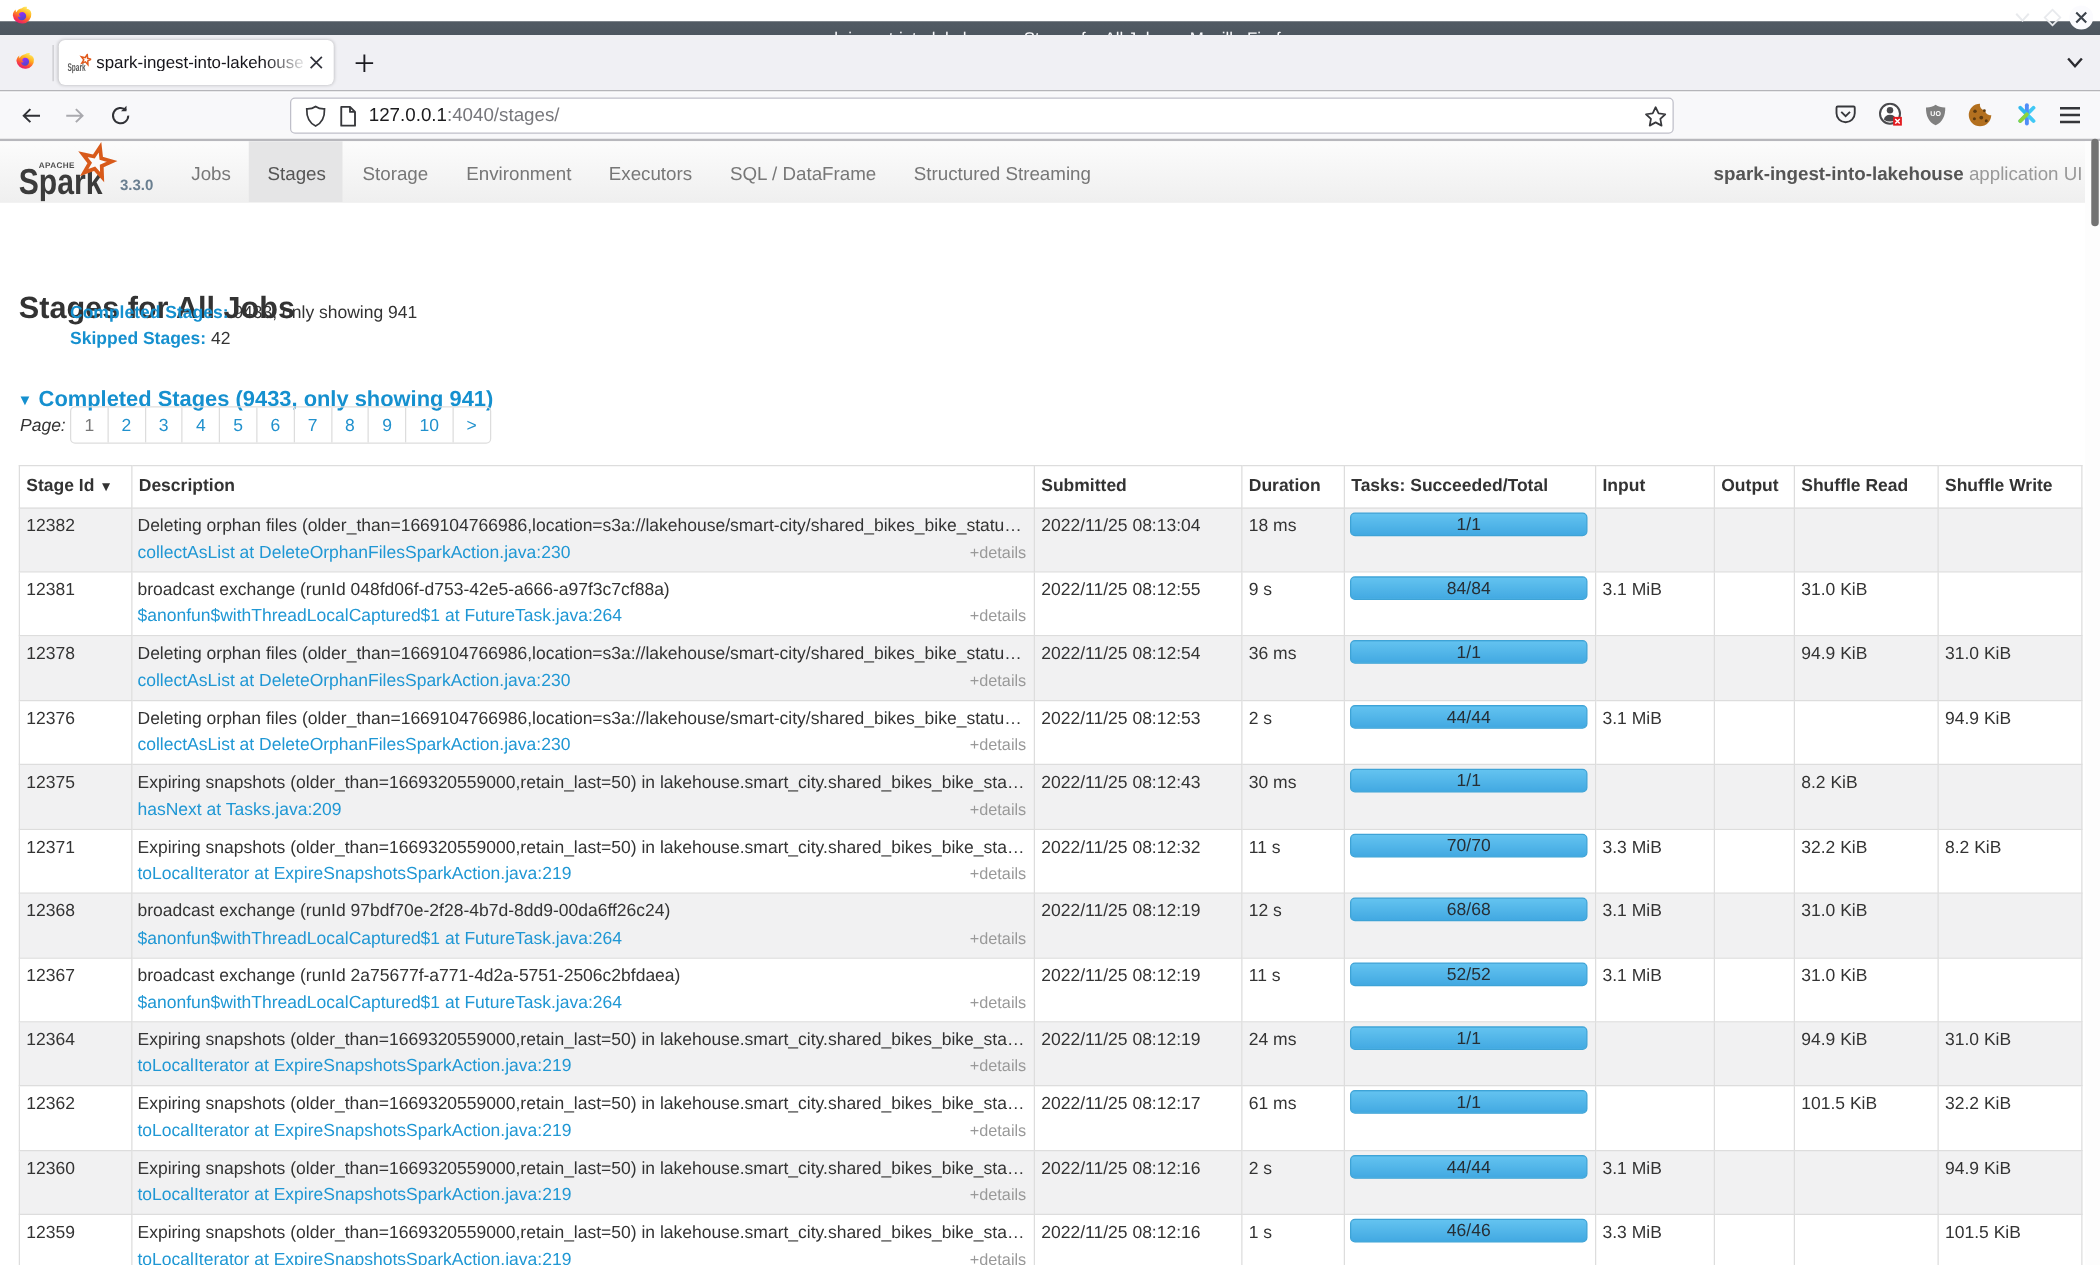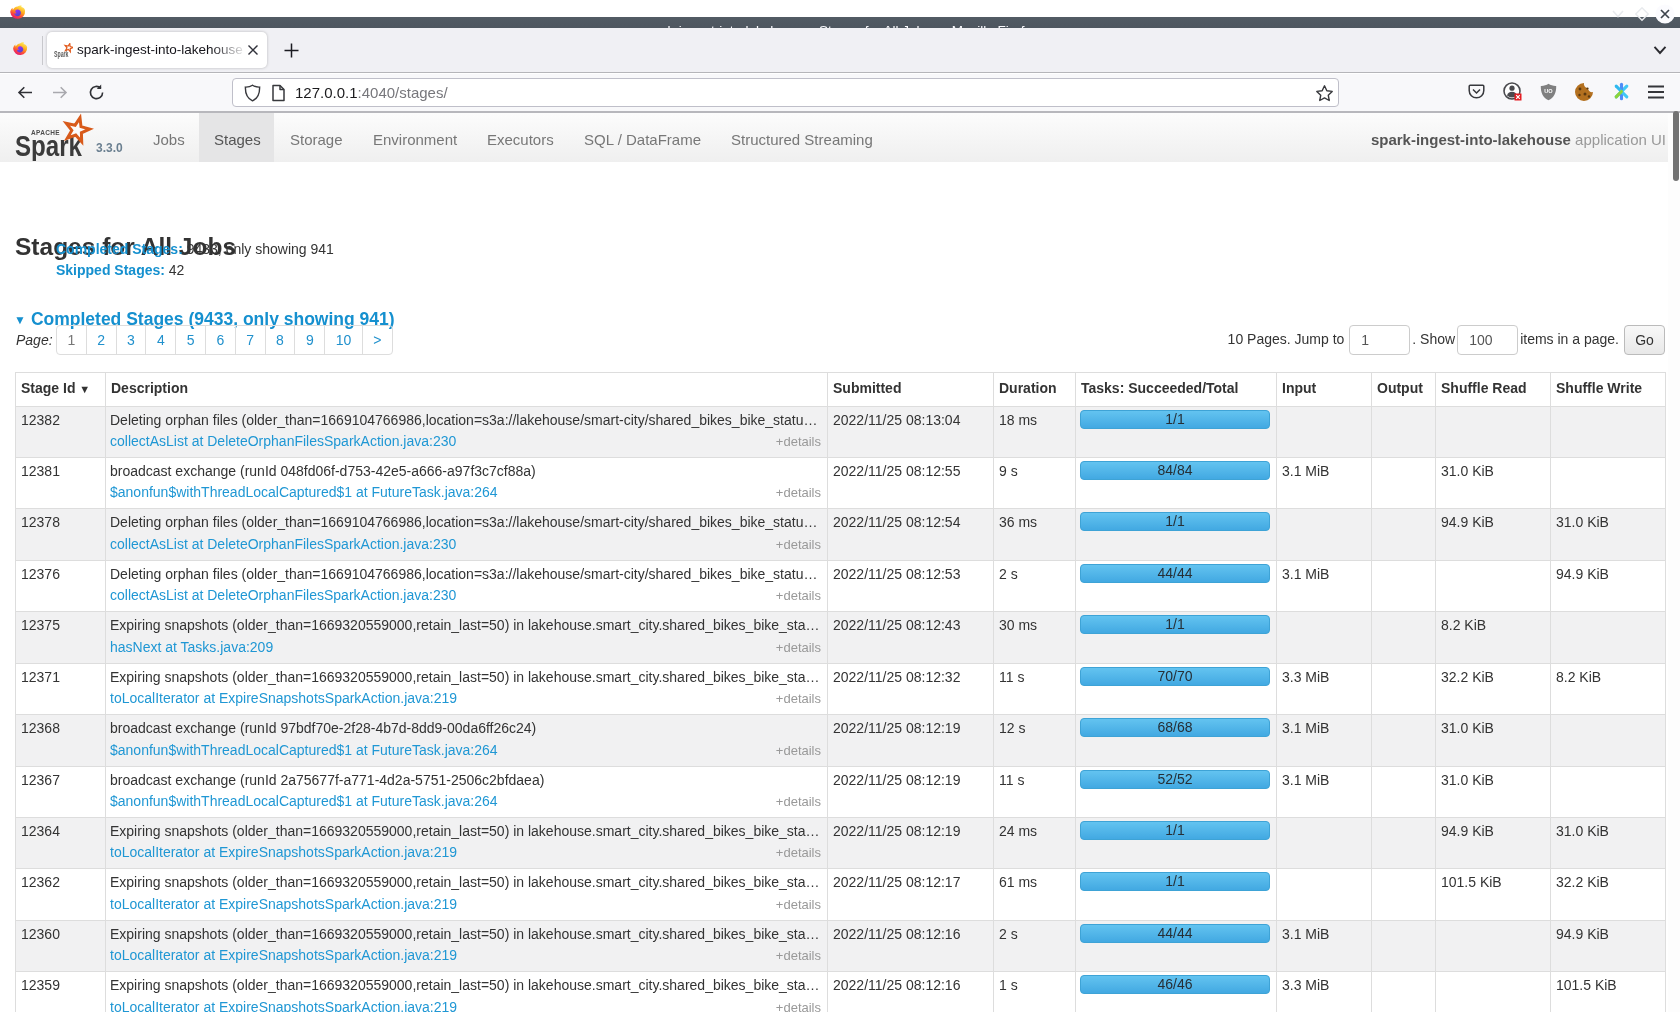--- a/index.html
+++ b/index.html
@@ -233,21 +233,20 @@
         <span class="pg">3</span>
         <span class="pg">4</span>
         <span class="pg">5</span>
         <span class="pg">6</span>
         <span class="pg">7</span>
         <span class="pg">8</span>
         <span class="pg">9</span>
         <span class="pg">10</span>
         <span class="pg">&gt;</span>
     </div>
-    <div id="jumpctl"><span>10 Pages. Jump to</span><span class="numbox" style="margin-left:5px">1</span><span style="margin-left:2px">. Show</span><span class="numbox" style="margin-left:2px">100</span><span style="margin-left:2px">items in a page.</span><span id="gobtn" style="margin-left:5px">Go</span></div>
   </div>
 
   <table id="stagetable">
     <colgroup>
       <col style="width:90px">
         <col style="width:722px">
         <col style="width:166px">
         <col style="width:82px">
       <col style="width:201px">
         <col style="width:95px">

